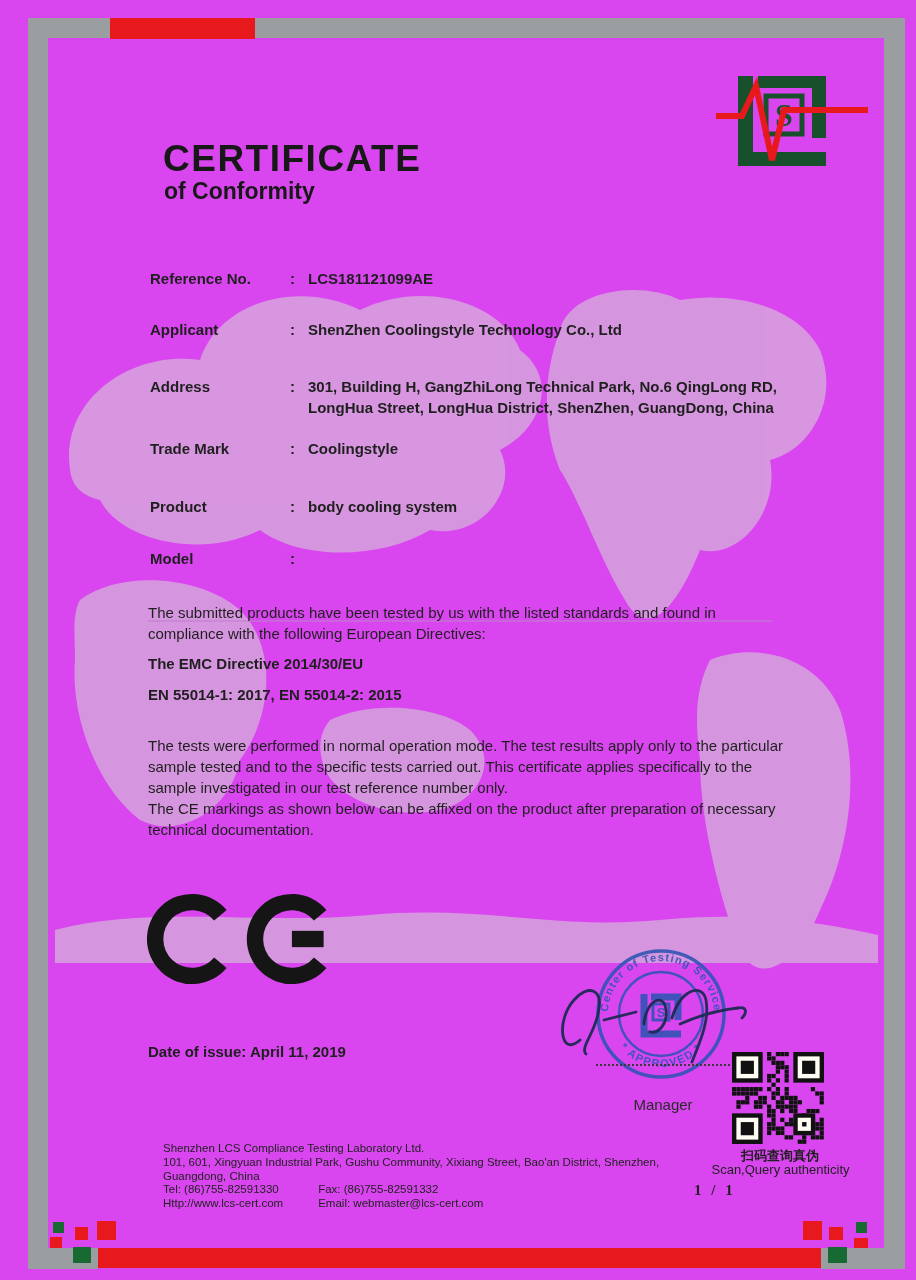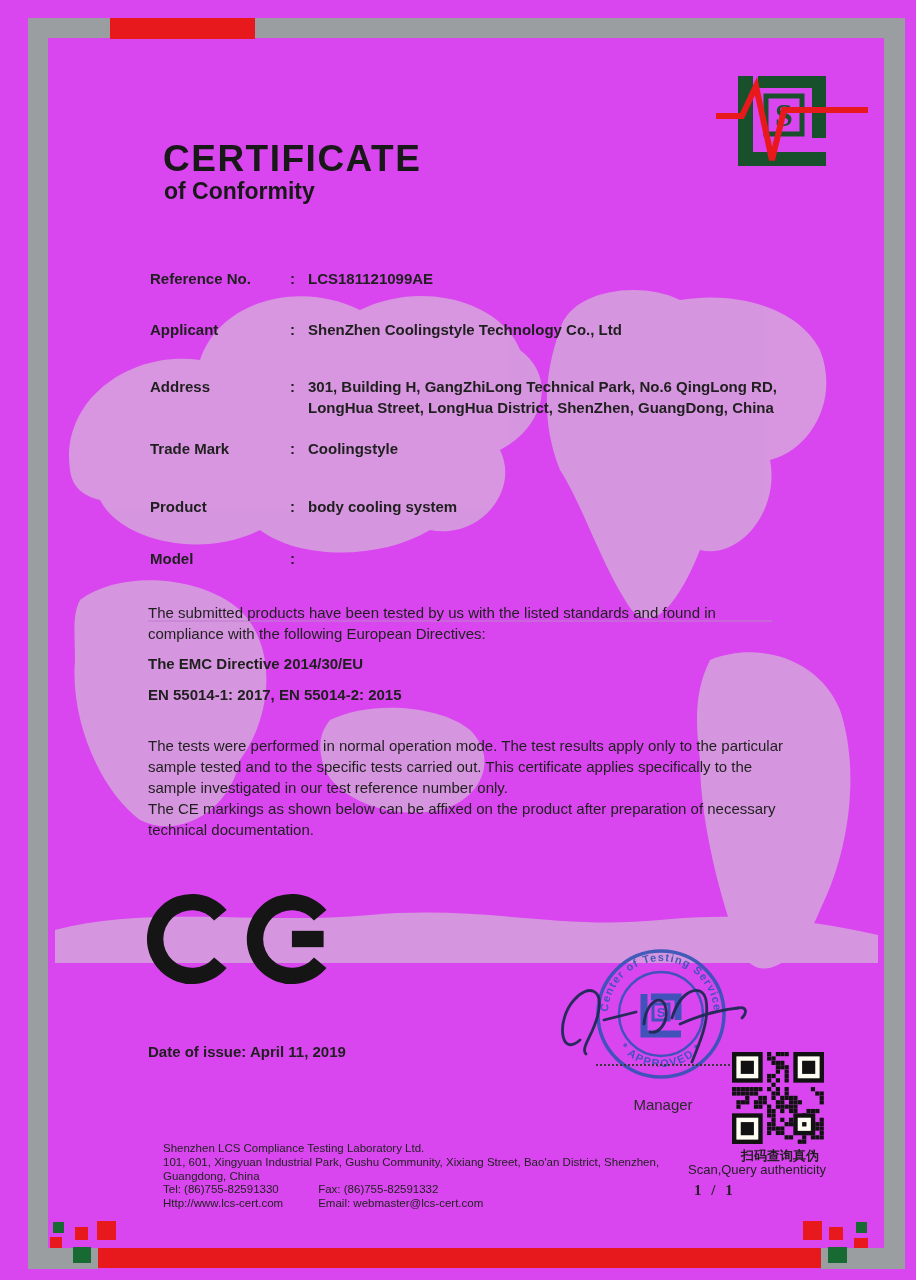--- a/index.html
+++ b/index.html
@@ -21,21 +21,21 @@
   .fcolon{width:18px;flex:0 0 18px;}
   .fvalue{width:478px;}
   
   .para{position:absolute;left:148px;font-size:15px;line-height:21px;}
   .bold{font-weight:bold;}
   
   .footer{position:absolute;left:163px;top:1136px;font-size:11.5px;line-height:13.8px;color:#222;margin-top:6px;}
   .fcols span.colL{display:inline-block;width:152px;}
   .qr-caption-zh{position:absolute;left:700px;top:1147px;width:160px;text-align:center;
                  font-size:13px;font-weight:bold;}
-  .qr-caption-en{position:absolute;left:688px;top:1162px;width:185px;font-size:13px;}
+  .qr-caption-en{position:absolute;left:688px;top:1162px;width:185px;text-align:center;font-size:13px;}
   .pagenum{position:absolute;left:694px;top:1182px;font-size:15px;font-weight:bold;letter-spacing:3px;font-family:Liberation Serif, serif;}
   .manager{position:absolute;left:608px;top:1068px;width:110px;text-align:center;font-size:15px;color:#2a2a2a;margin-top:28px;}
   .dotline{position:absolute;left:596px;top:1050px;width:134px;height:14px;border-bottom:2px dotted #3a3a3a;}
   .datebold{font-size:15px;font-weight:bold;}
 </style>
 </head>
 <body>
 
 <div class="page">
 

